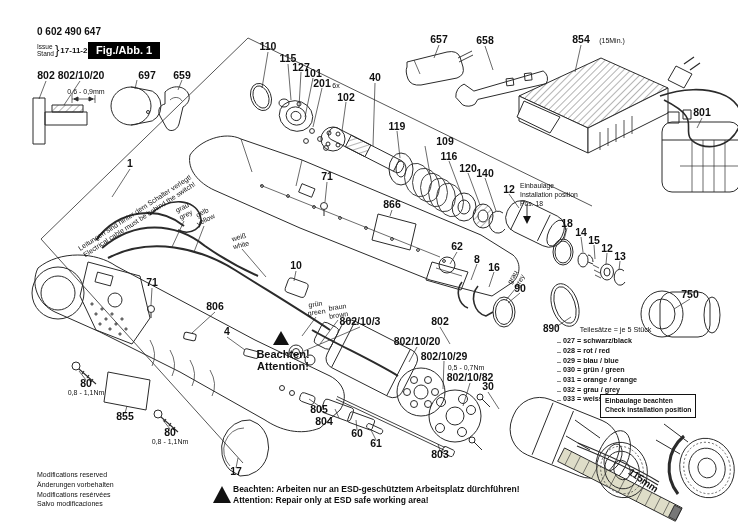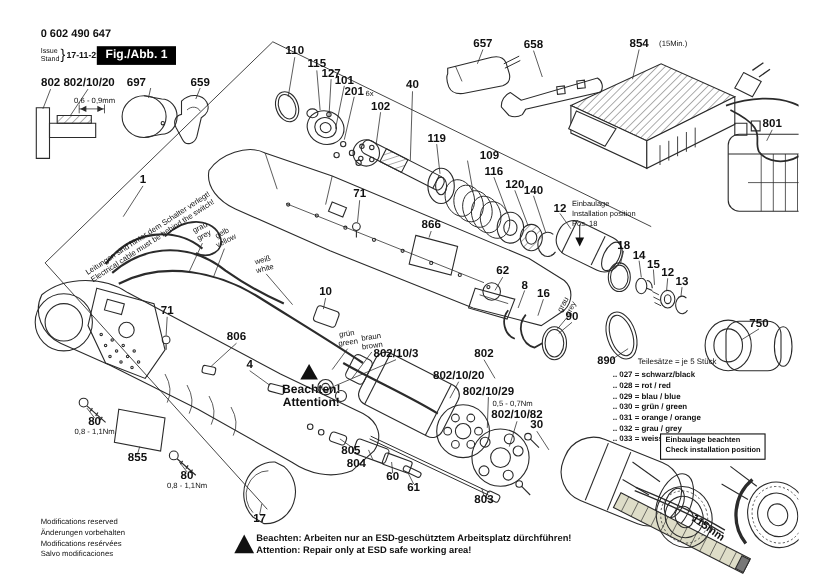--- a/index.html
+++ b/index.html
@@ -1,17 +1,17 @@
 <!DOCTYPE html>
 <html><head>
 <meta charset="utf-8">
 <style>
   html,body{margin:0;padding:0;background:#fff;}
   #stage{position:relative;width:726px;height:530px;background:#fff;overflow:hidden;
-         font-family:"Liberation Sans","DejaVu Sans",sans-serif;color:#111;}
+         font-family:"Liberation Sans","DejaVu Sans",sans-serif;color:#111;padding-left:12px;}
   svg{position:absolute;left:0;top:0;}
   svg *{vector-effect:non-scaling-stroke;}
   .abs{position:absolute;}
   .lbl{position:absolute;line-height:1.08;white-space:nowrap;}
   .lbl div{white-space:nowrap;}
   .co{font-weight:700;font-size:10.5px;letter-spacing:0;}
   .sm{font-size:7px;}
   .smb{font-size:11px;font-weight:700;}
   .ctr{text-align:center;}
   .dim{font-size:10px;font-weight:700;}
@@ -415,21 +415,21 @@
   <div>
       <div class="lbl co" style="left: 46px; top: 76px; transform: translate(-50%, -50%);">
         <div>802</div>
       </div>
       <div class="lbl co" style="left: 81px; top: 76px; transform: translate(-50%, -50%);">
         <div>802/10/20</div>
       </div>
       <div class="lbl sm" style="left: 86px; top: 92px; transform: translate(-50%, -50%);">
         <div>0,6 - 0,9mm</div>
       </div>
-      <div class="lbl co" style="left: 124px; top: 76px; transform: translate(-50%, -50%); text-align: right;">
+      <div class="lbl co" style="left: 147px; top: 76px; transform: translate(-50%, -50%); text-align: right;">
         <div>697</div>
       </div>
       <div class="lbl co" style="left: 182px; top: 76px; transform: translate(-50%, -50%);">
         <div>659</div>
       </div>
       <div class="lbl co" style="left: 268px; top: 47px; transform: translate(-50%, -50%);">
         <div>110</div>
       </div>
       <div class="lbl co" style="left: 288px; top: 59px; transform: translate(-50%, -50%);">
         <div>115</div>

